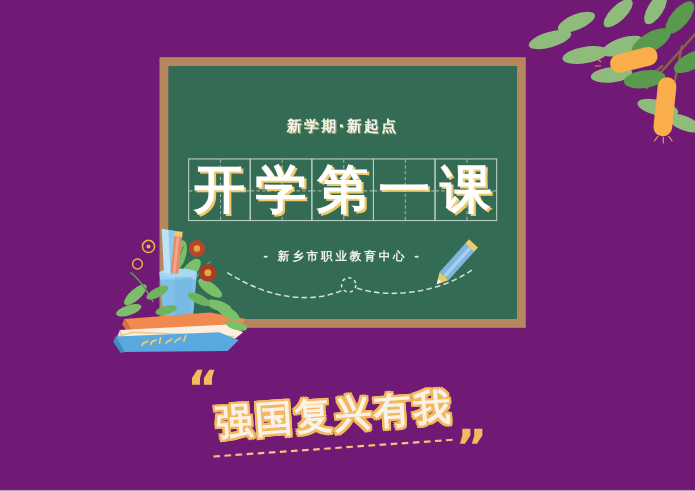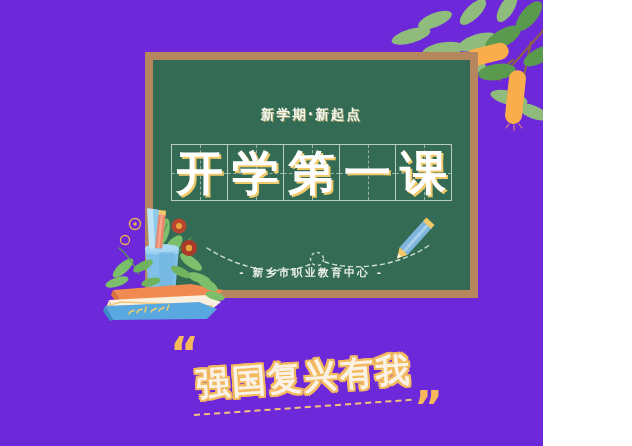--- a/index.html
+++ b/index.html
@@ -7,23 +7,23 @@
     margin: 0;
     padding: 0;
     background: #ffffff;
   }
   body {
     font-family: "Liberation Sans", "DejaVu Sans", sans-serif;
   }
 
   .poster {
     position: relative;
-    width: 543px;
+    width: 632px;
     height: 446px;
-    background: #6d28d9;
+    background: #701a75;
     overflow: hidden;
   }
 
   
   .branch {
     position: absolute;
     top: -6px;
     right: -8px;
     width: 170px;
     height: 150px;
@@ -114,21 +114,20 @@
     position: absolute;
     top: 166px;
     left: 0;
     right: 0;
     text-align: center;
     color: #eef3ea;
     font-size: 10.5px;
     letter-spacing: 2.6px;
     font-weight: 700;
     font-family: "DejaVu Sans", "Liberation Sans", sans-serif;
-    margin-top: 40px;
   }
 
   .swoosh {
     position: absolute;
     top: 182px;
     left: 52px;
     width: 230px;
     height: 40px;
   }
 

